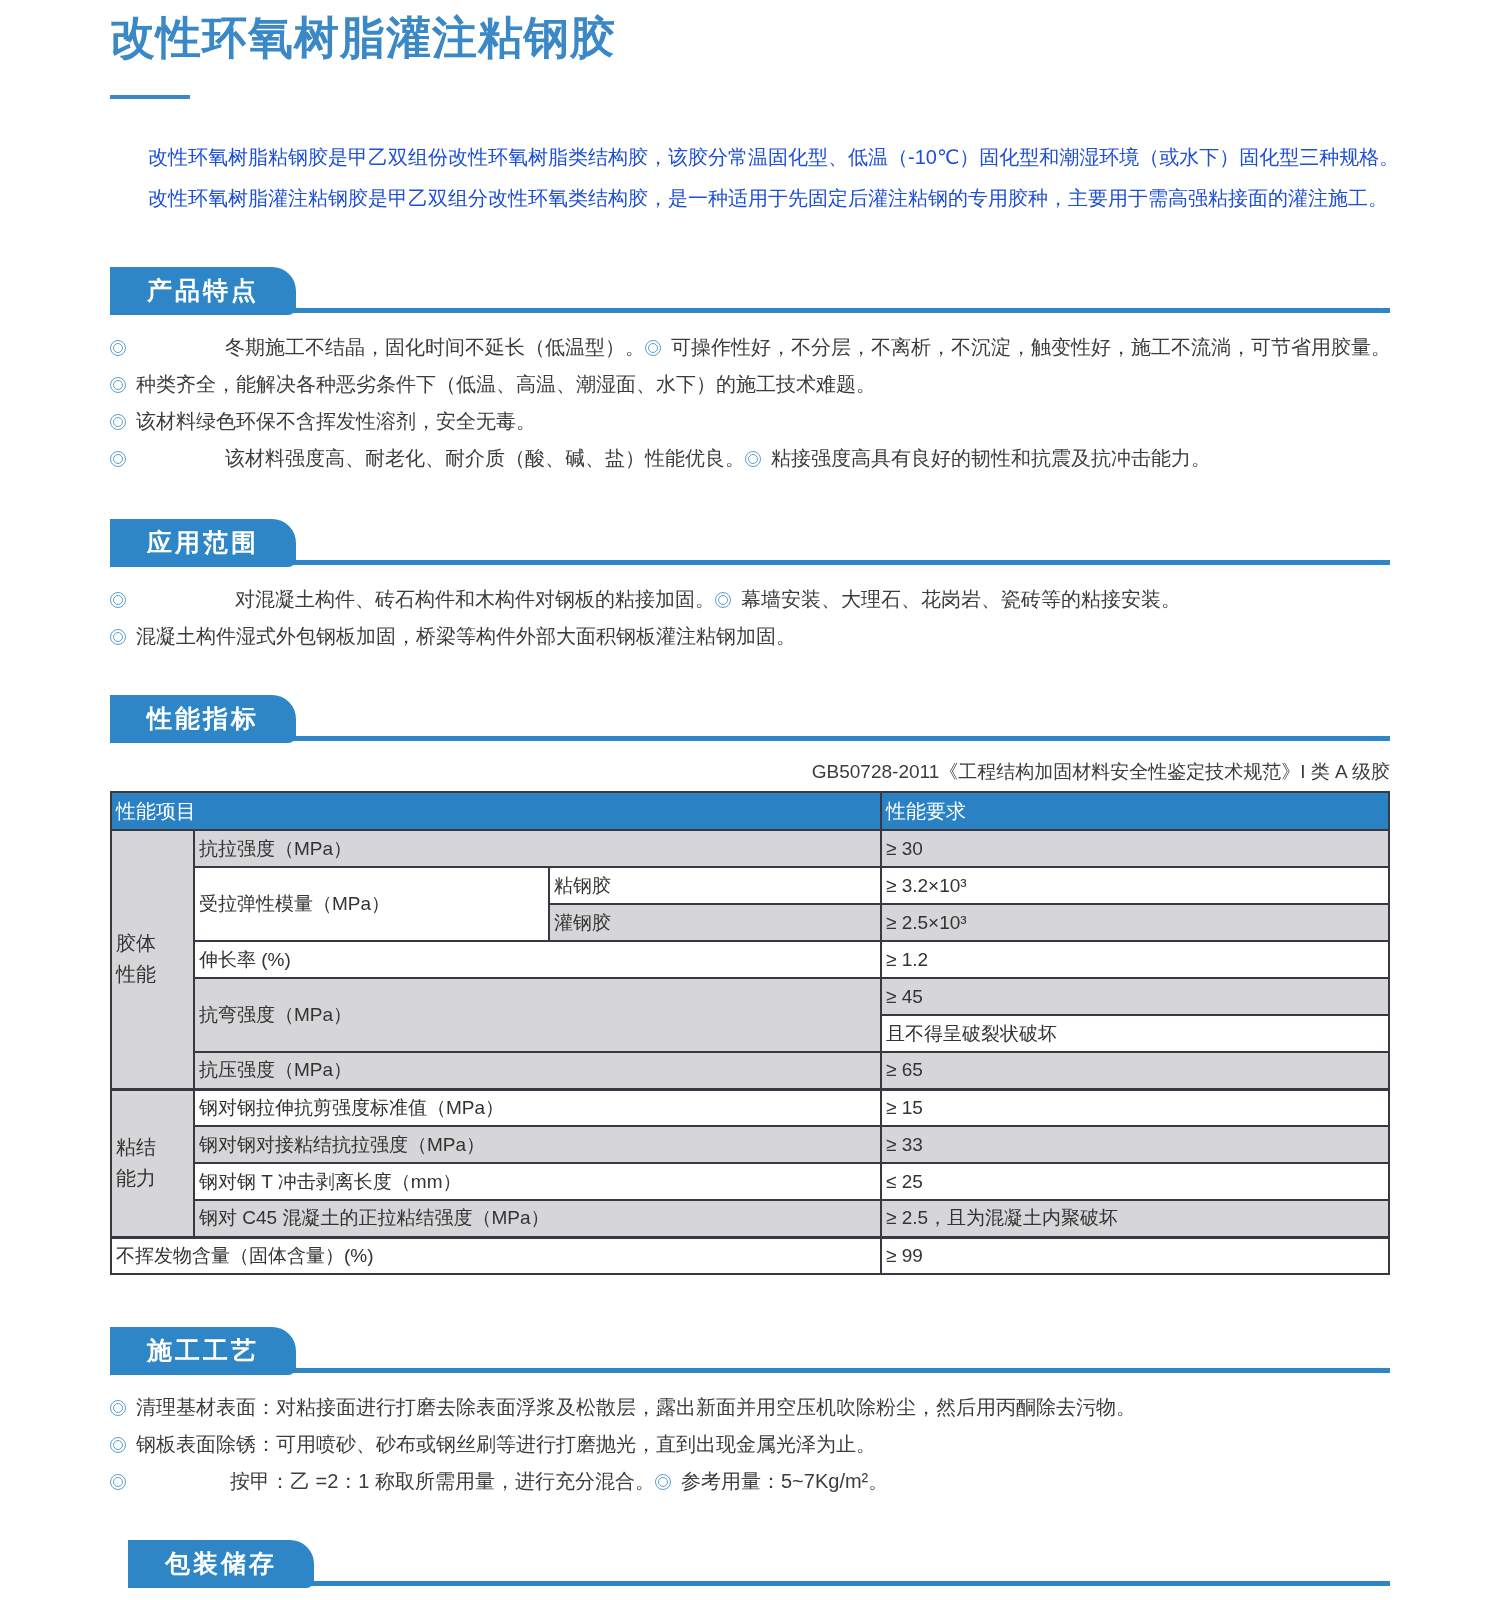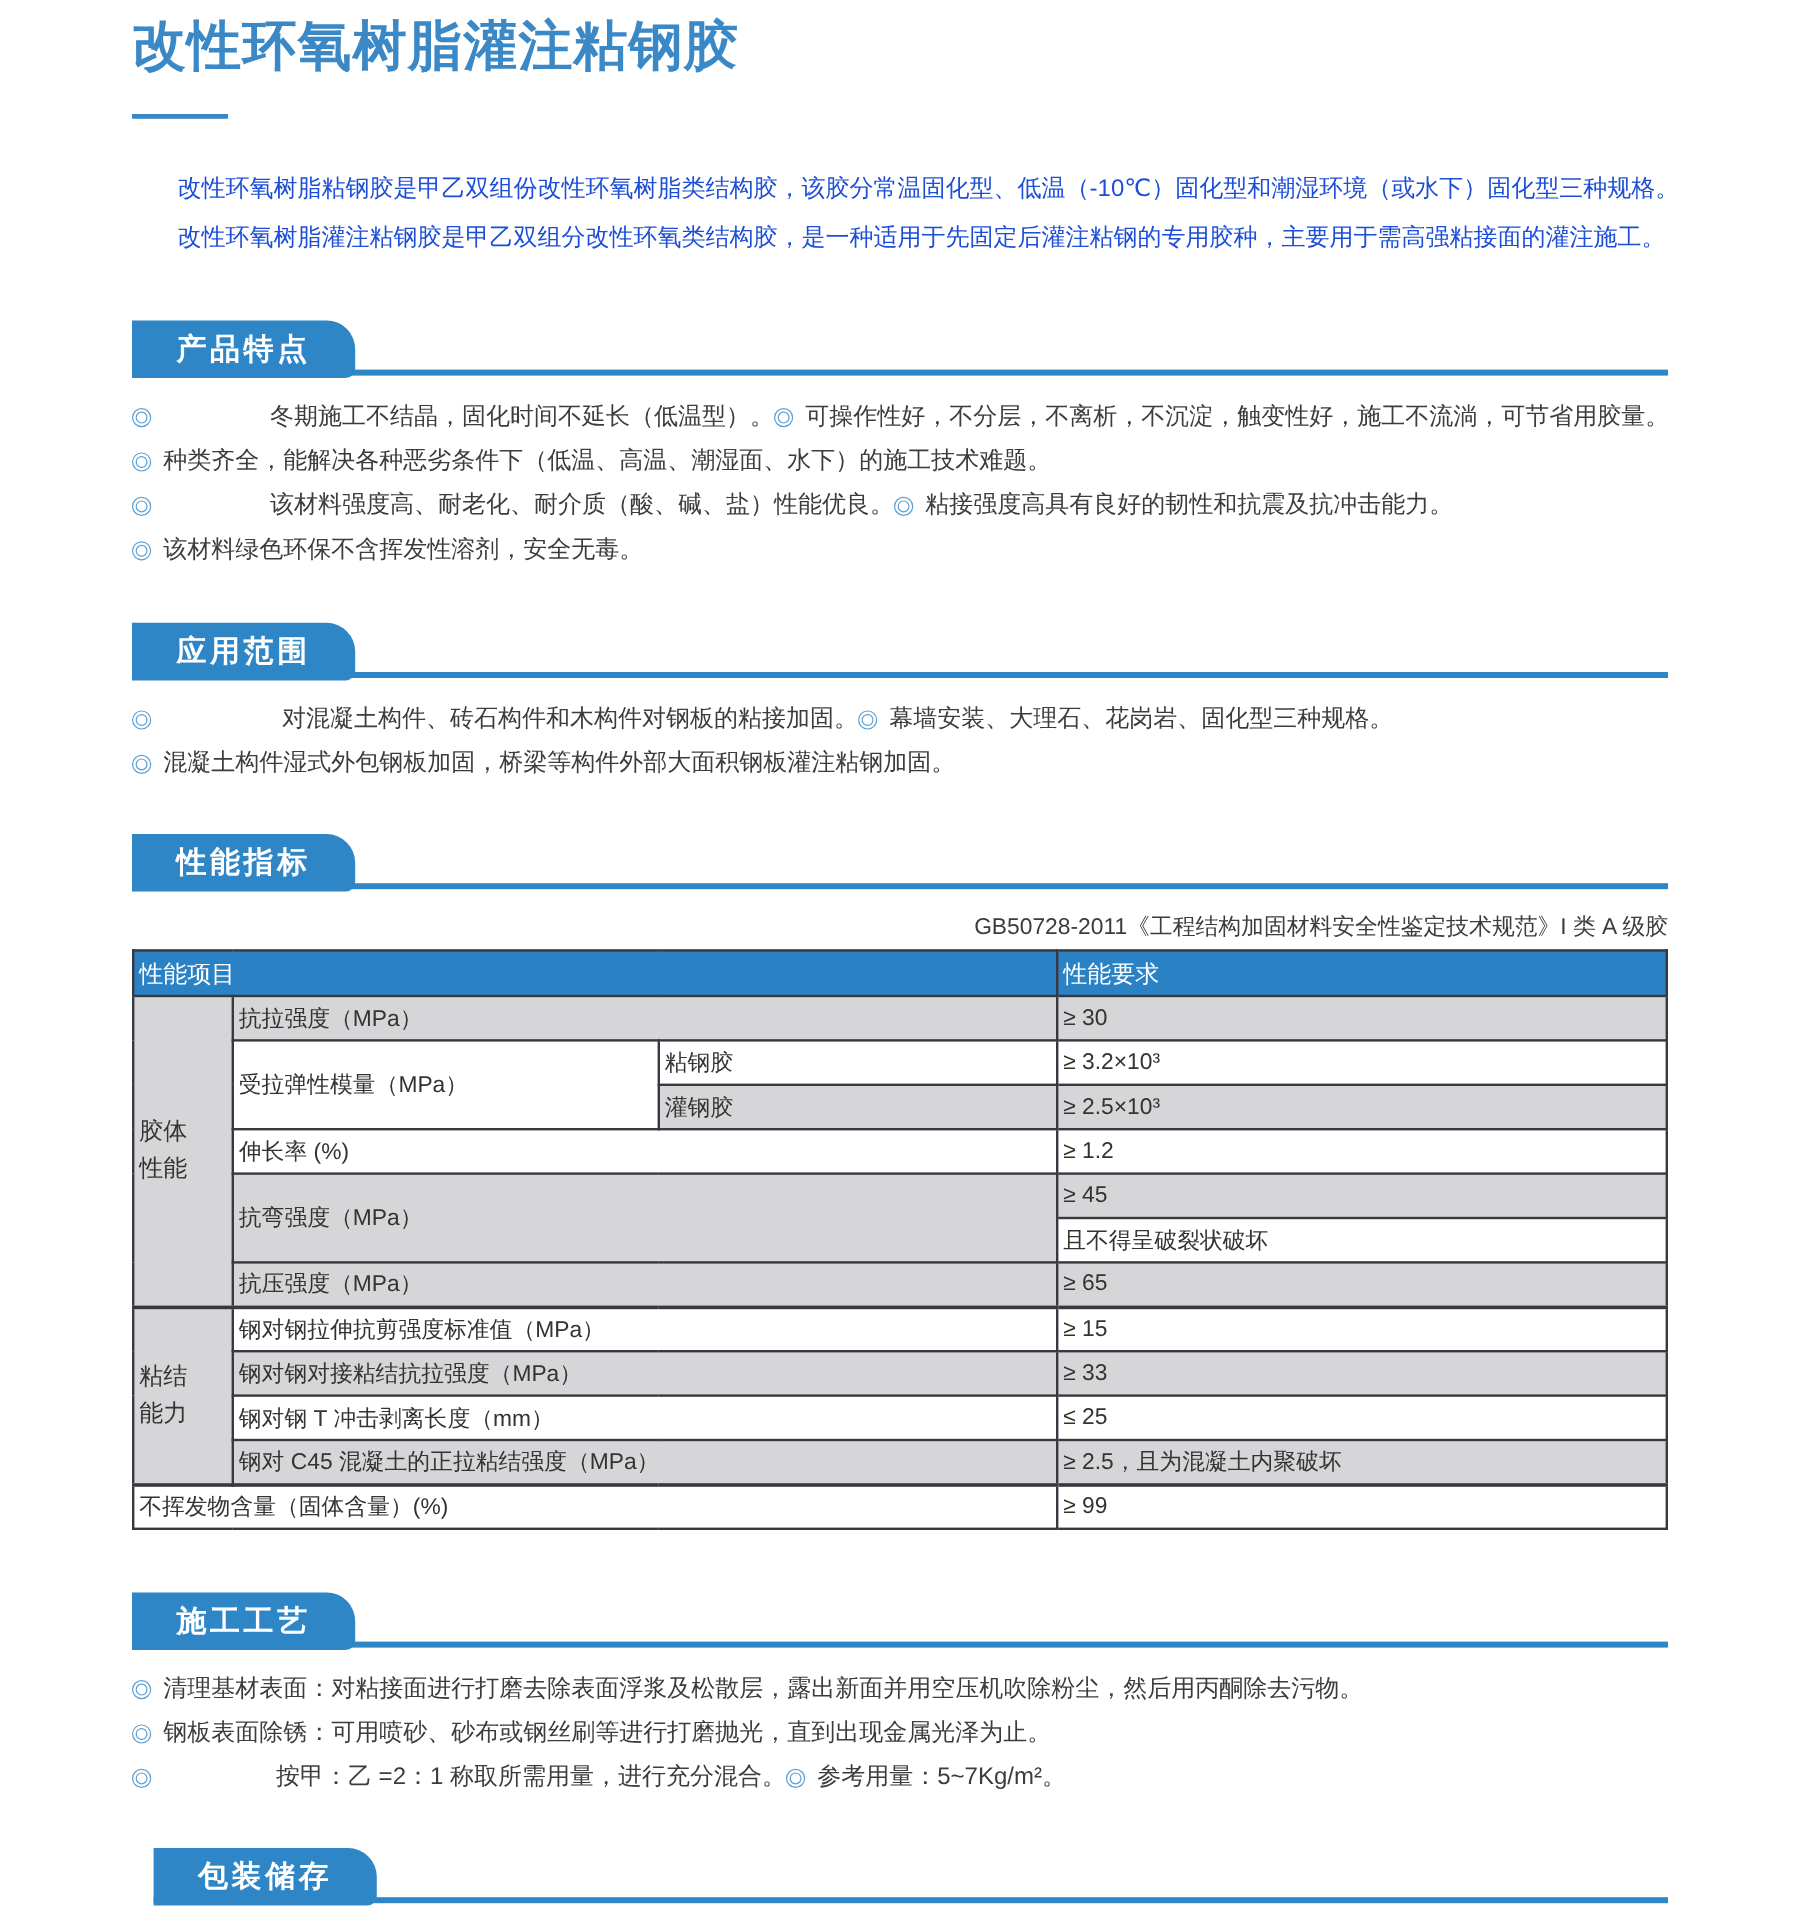--- a/index.html
+++ b/index.html
@@ -137,50 +137,50 @@
         <span>可操作性好，不分层，不离析，不沉淀，触变性好，施工不流淌，可节省用胶量。</span>
       </div>
     </div>
     <div class="b-row">
       <div class="b-item">
         <span class="ring"></span>
         <span>种类齐全，能解决各种恶劣条件下（低温、高温、潮湿面、水下）的施工技术难题。</span>
       </div>
     </div>
     <div class="b-row">
+      <div class="b-item">
+        <span class="ring"></span>
+        <span>该材料绿色环保不含挥发性溶剂，安全无毒。</span>
+      </div>
+    </div>
+    <div class="b-row">
       <div class="b-item w635">
         <span class="ring"></span>
         <span>该材料强度高、耐老化、耐介质（酸、碱、盐）性能优良。</span>
       </div>
       <div class="b-item">
         <span class="ring"></span>
         <span>粘接强度高具有良好的韧性和抗震及抗冲击能力。</span>
       </div>
     </div>
-    <div class="b-row">
-      <div class="b-item">
-        <span class="ring"></span>
-        <span>该材料绿色环保不含挥发性溶剂，安全无毒。</span>
-      </div>
-    </div>
   </div>
 
   <div class="section-head mt-apps">
     <div class="section-line"></div>
     <div class="section-badge">应用范围</div>
   </div>
   <div class="bullets">
     <div class="b-row">
       <div class="b-item w605">
         <span class="ring"></span>
         <span>对混凝土构件、砖石构件和木构件对钢板的粘接加固。</span>
       </div>
       <div class="b-item">
         <span class="ring"></span>
-        <span>幕墙安装、大理石、花岗岩、固化型三种规格。</span>
+        <span>幕墙安装、大理石、花岗岩、瓷砖等的粘接安装。</span>
       </div>
     </div>
     <div class="b-row">
       <div class="b-item">
         <span class="ring"></span>
         <span>混凝土构件湿式外包钢板加固，桥梁等构件外部大面积钢板灌注粘钢加固。</span>
       </div>
     </div>
   </div>
 

